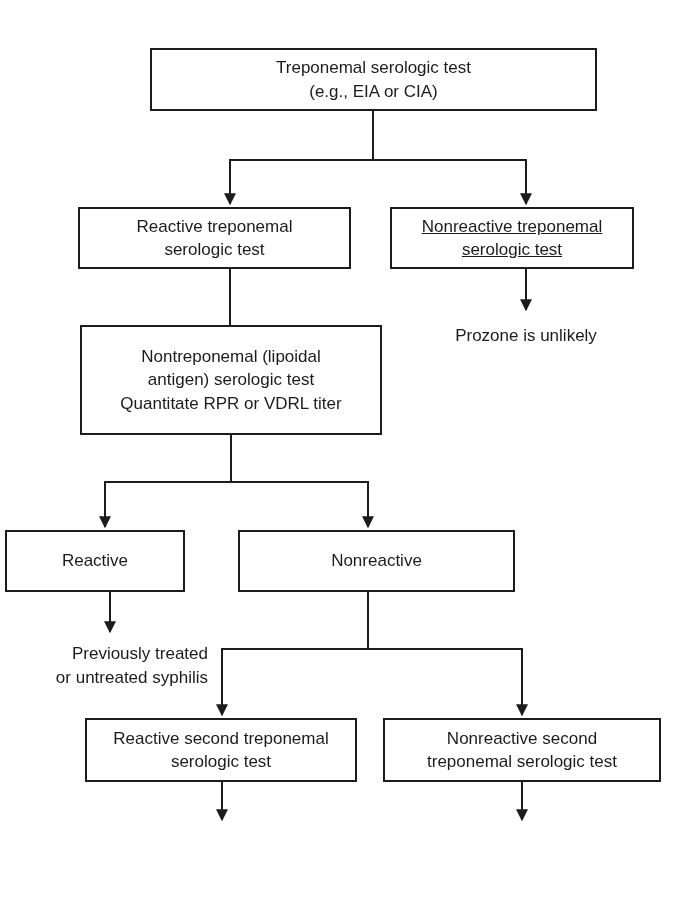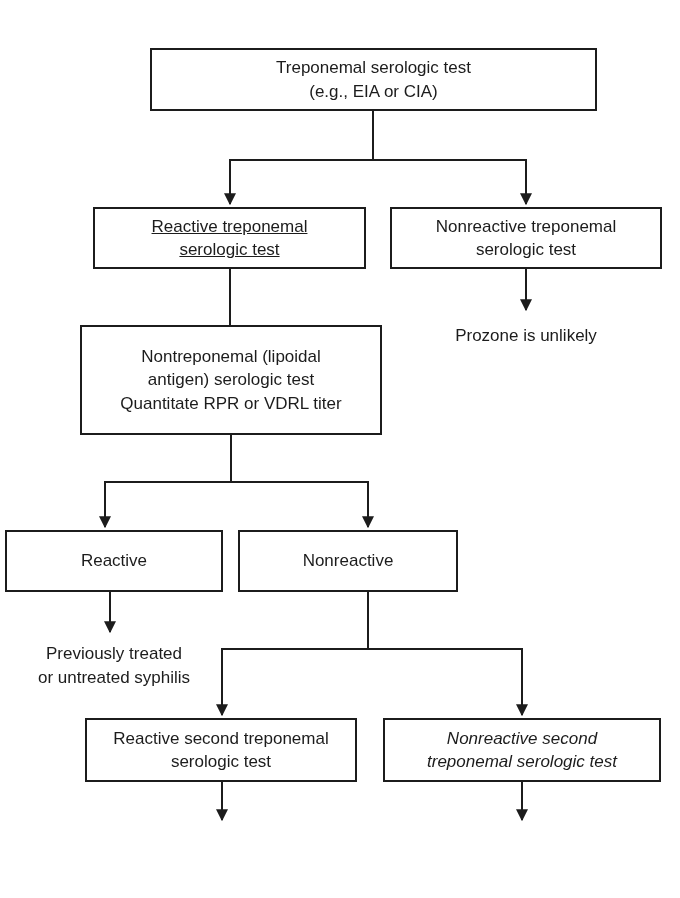--- a/index.html
+++ b/index.html
@@ -77,40 +77,40 @@
       <line x1="522" y1="608" x2="522" y2="675" marker-end="url(#arrow)"></line>
 
       <line x1="222" y1="742" x2="222" y2="780" marker-end="url(#arrow)"></line>
       <line x1="522" y1="742" x2="522" y2="780" marker-end="url(#arrow)"></line>
     </g>
   </svg>
 
   <div class="node box" style="left:150px; top:8px; width:447px; height:63px;">Treponemal serologic test
 (e.g., EIA or CIA)</div>
 
-  <div class="node box" style="left:93px; top:167px; width:273px; height:62px;text-decoration:underline;">Reactive treponemal
+  <div class="node box" style="left:78px; top:167px; width:273px; height:62px;">Reactive treponemal
 serologic test</div>
 
-  <div class="node box" style="left:390px; top:167px; width:272px; height:62px;">Nonreactive treponemal
+  <div class="node box" style="left:390px; top:167px; width:244px; height:62px;text-decoration:underline;">Nonreactive treponemal
 serologic test</div>
 
   <div class="node leaf" style="left:406px; top:284px; width:240px;">Prozone is unlikely</div>
 
   <div class="node box" style="left:80px; top:285px; width:302px; height:110px;">Nontreponemal (lipoidal
 antigen) serologic test
 Quantitate RPR or VDRL titer</div>
 
-  <div class="node box" style="left:5px; top:490px; width:218px; height:62px;">Reactive</div>
+  <div class="node box" style="left:5px; top:490px; width:180px; height:62px;">Reactive</div>
 
-  <div class="node box" style="left:238px; top:490px; width:220px; height:62px;">Nonreactive</div>
+  <div class="node box" style="left:238px; top:490px; width:277px; height:62px;">Nonreactive</div>
 
-  <div class="node leaf" style="left:12px; top:602px; width:204px;">Previously treated
+  <div class="node leaf" style="left:4px; top:602px; width:204px;text-align:right;">Previously treated
 or untreated syphilis</div>
 
   <div class="node box" style="left:85px; top:678px; width:272px; height:64px;">Reactive second treponemal
 serologic test</div>
 
-  <div class="node box" style="left:383px; top:678px; width:278px; height:64px;font-style:italic;">Nonreactive second
+  <div class="node box" style="left:383px; top:678px; width:278px; height:64px;">Nonreactive second
 treponemal serologic test</div>
 
 
 
 </div>
 
 </body></html>

